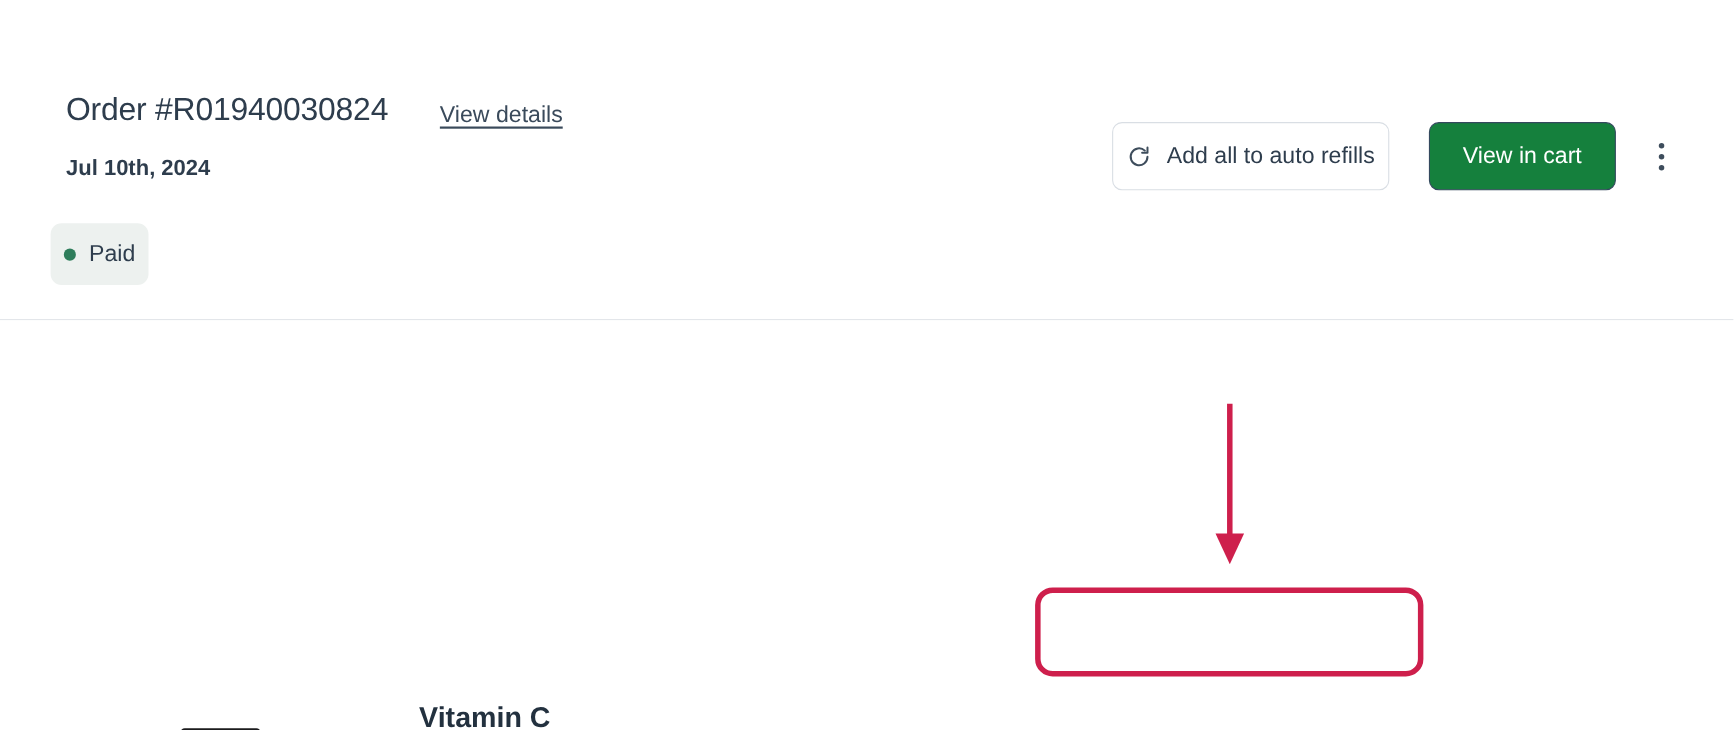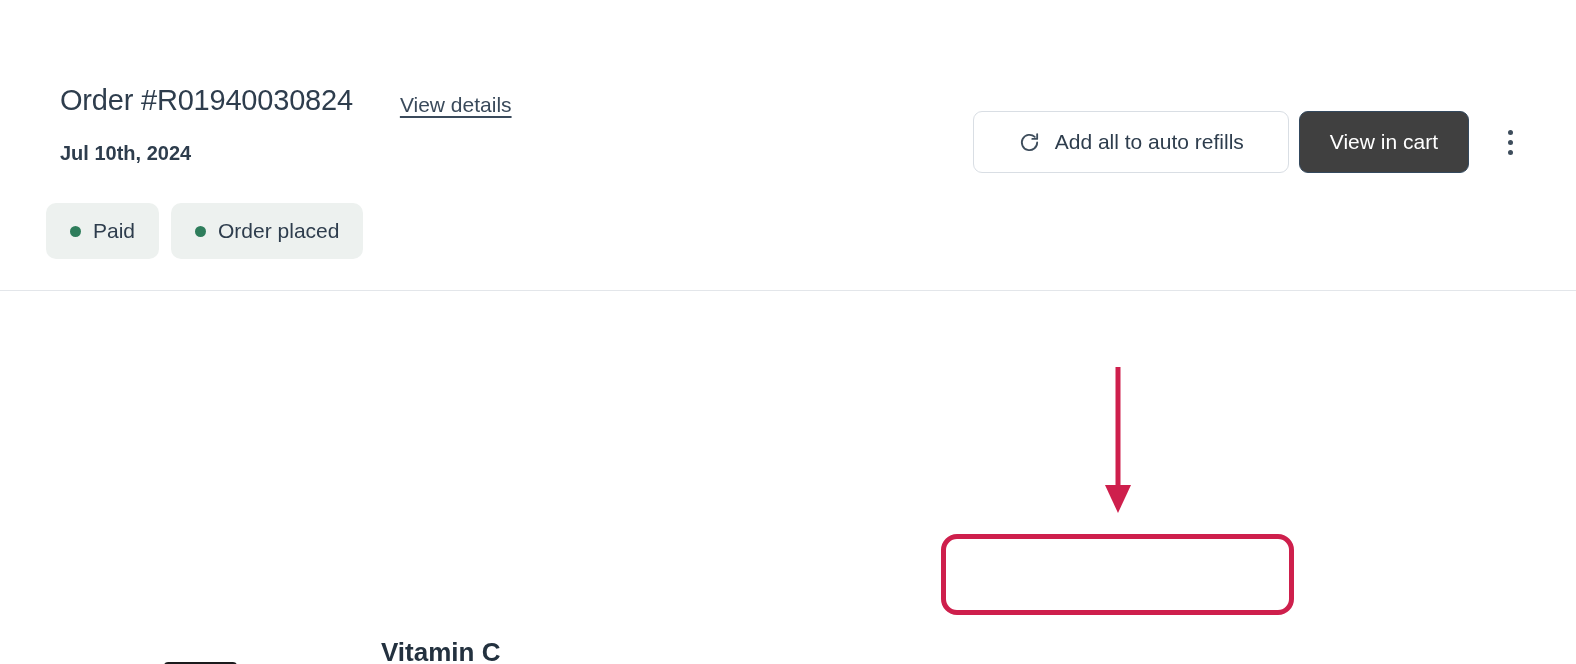--- a/index.html
+++ b/index.html
@@ -70,21 +70,21 @@
     left: 46px;
     top: 203px;
     display: flex;
     gap: 12px;
   }
   .status-badge {
     display: flex;
     align-items: center;
     gap: 12px;
     height: 56px;
-    padding: 0 24px;
+    padding: 0 12px;
     border-radius: 10px;
     background: #EDF1EF;
     font-size: 21px;
     color: #2E3D4D;
     white-space: nowrap;
   }
   .status-dot {
     width: 11px;
     height: 11px;
     border-radius: 50%;
@@ -112,28 +112,28 @@
     white-space: nowrap;
     cursor: pointer;
     border-radius: 9px;
   }
   .btn-outline {
     background: #ffffff;
     border: 1px solid #D9DEE4;
     color: #2E3D4D;
   }
   .btn-primary {
-    background: #404040;
+    background: #15803d;
     border: 1px solid #34495E;
     color: #ffffff;
   }
   .btn-add-all {
     height: 62px;
-    padding: 0 44px;
-    margin-right: 10px;
+    padding: 0 12px;
+    margin-right: 36px;
   }
   .btn-view-cart {
     height: 62px;
     padding: 0 30px;
     margin-right: 24px;
   }
 
   .kebab-button {
     width: 34px;
     height: 62px;
@@ -243,24 +243,20 @@
       <span class="view-details-link">View details</span>
     </div>
 
     <div class="order-date">Jul 10th, 2024</div>
 
     <div class="badge-row">
       <div class="status-badge">
         <span class="status-dot"></span>
         <span>Paid</span>
       </div>
-      <div class="status-badge">
-        <span class="status-dot"></span>
-        <span>Order placed</span>
-      </div>
     </div>
 
     <div class="header-actions">
 
       <button class="btn btn-outline btn-add-all">
         <svg class="refresh-icon" width="23" height="23" viewBox="0 0 24 24" fill="none">
           <path d="M20 12a8 8 0 1 1-2.5-5.8" stroke="#3E4D5C" stroke-width="1.9" stroke-linecap="round"></path>
           <path d="M20 3.2V8.3h-5.1" stroke="#3E4D5C" stroke-width="1.9" stroke-linecap="round" stroke-linejoin="round"></path>
         </svg>
         <span>Add all to auto refills</span>

